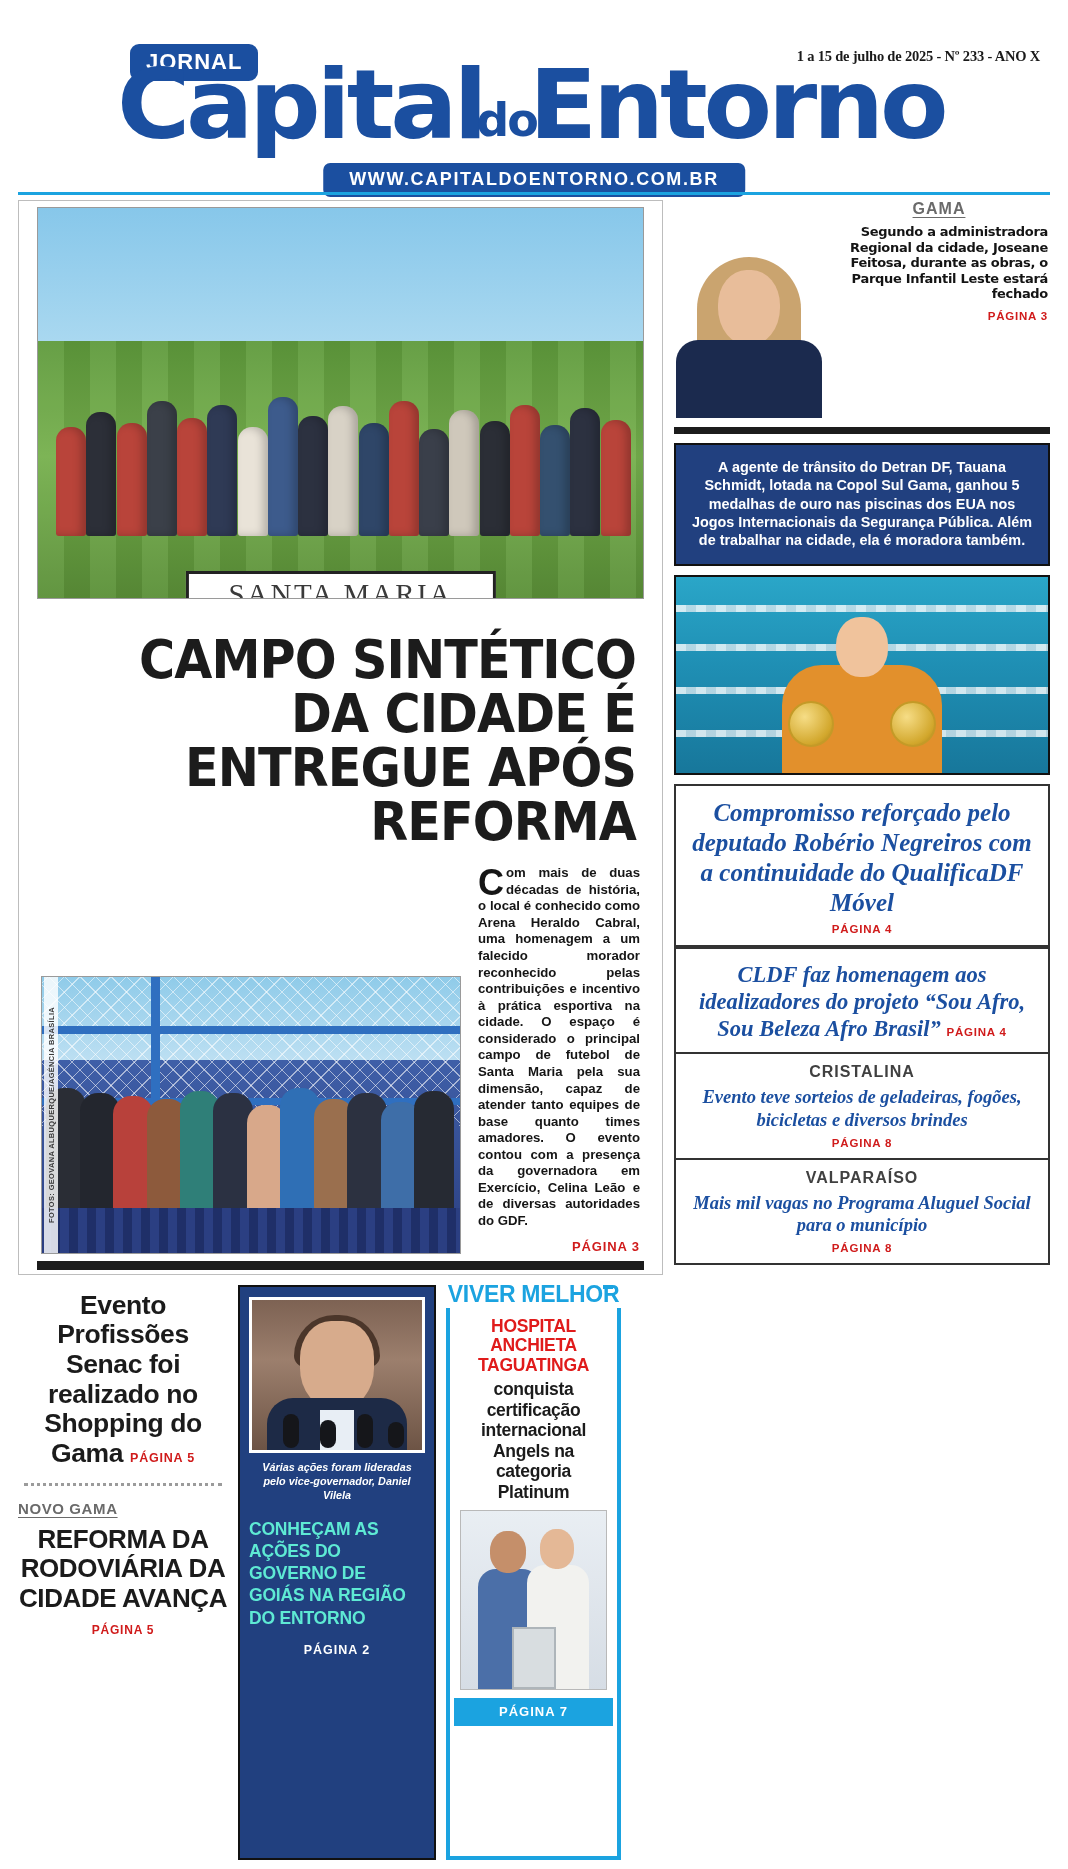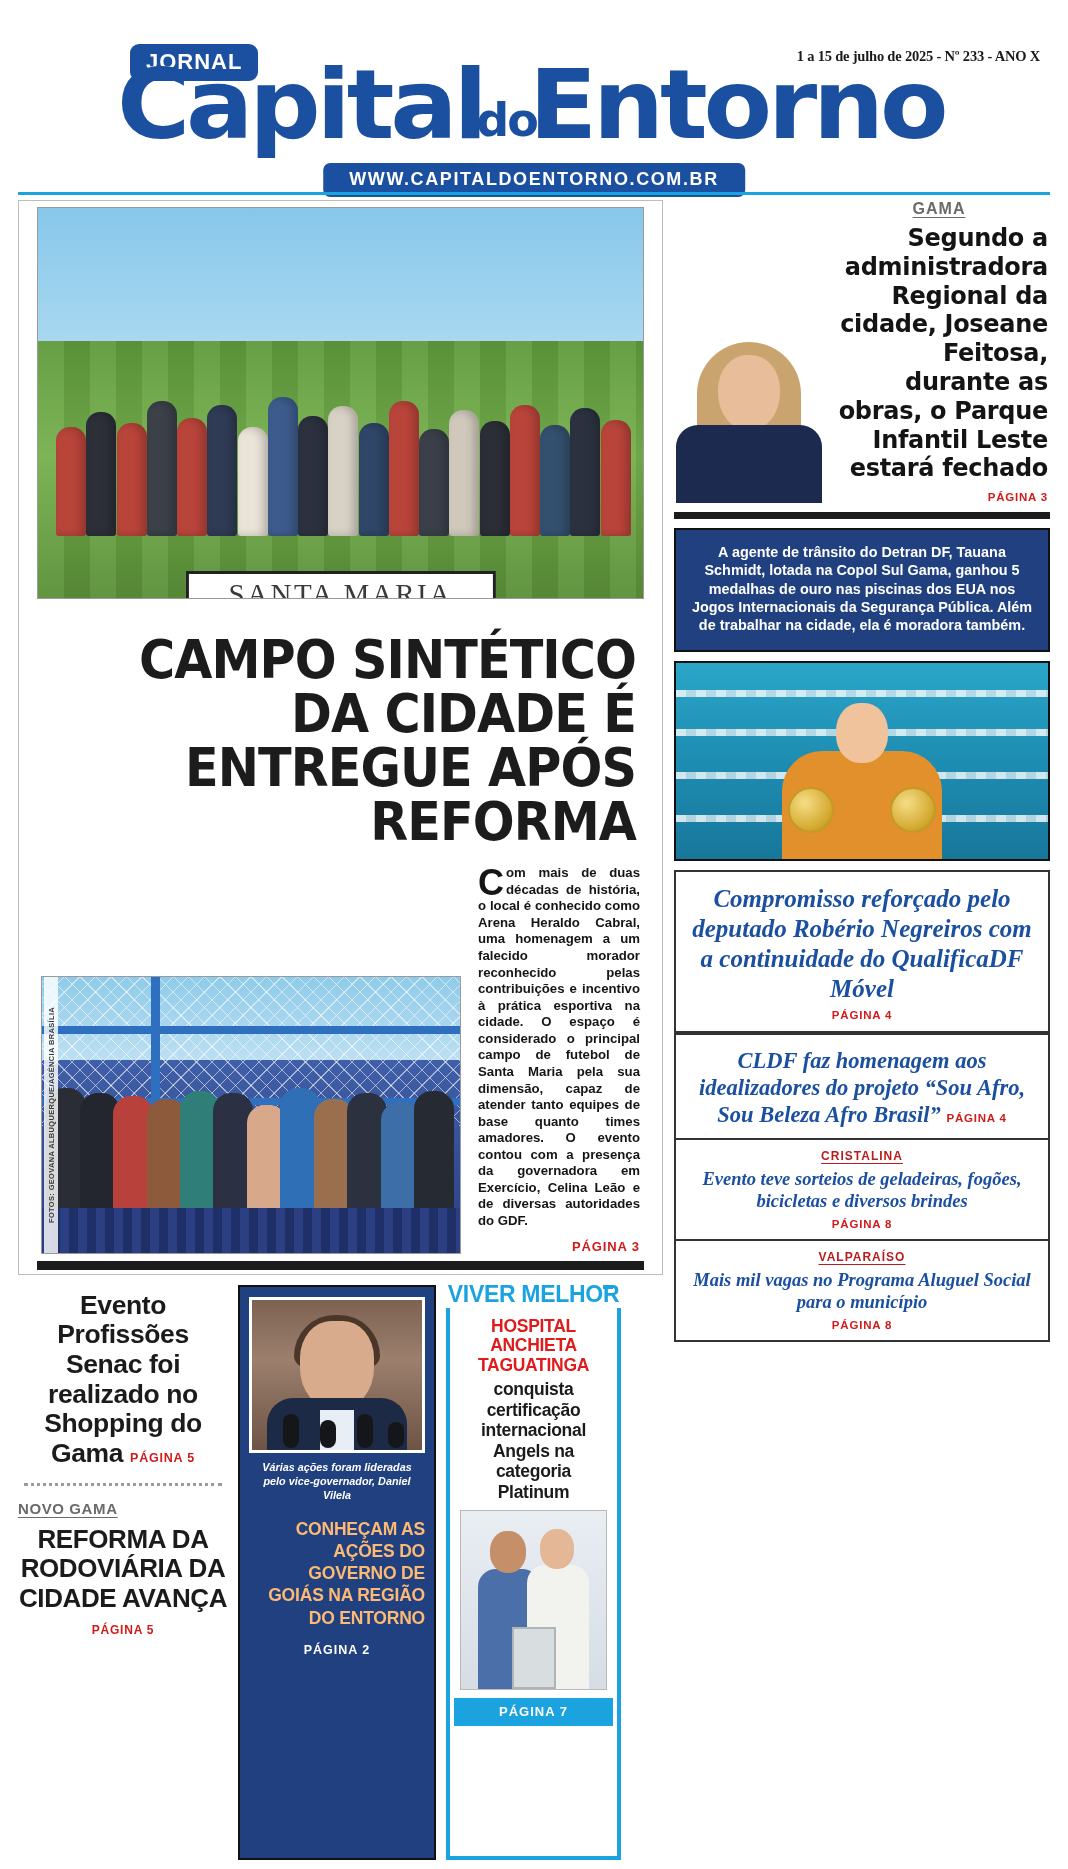--- a/index.html
+++ b/index.html
@@ -178,22 +178,22 @@
     width:140px; height:52px; background:#1d2a46; border-radius:26px 26px 0 0; }
   .navy-photo .shirt { position:absolute; left:50%; bottom:0; transform:translateX(-50%);
     width:34px; height:40px; background:#e8eef5; }
   .navy-photo .mic { position:absolute; bottom:2px; width:16px; height:34px;
     background:#15161a; border-radius:8px; }
   .navy-cap {
     color:#fff; font-size:10.8px; font-style: italic; font-weight:bold;
     text-align:center; line-height:1.3; margin: 7px 2px 0;
   }
   .navy-title {
-    color:#fdba74; font-weight:bold; font-size:17.5px; line-height:1.27;
-    text-align:right; margin-top: 16px; letter-spacing:-.2px;
+    color:#5eead4; font-weight:bold; font-size:17.5px; line-height:1.27;
+    text-align:left; margin-top: 16px; letter-spacing:-.2px;
   }
   .navy-pag { color:#fff; font-weight:bold; font-size:12.5px; letter-spacing:1px; margin-top:14px; }
 
   
   .cyan-box {
     width: 175px; border:4px solid #1ba3e0; border-top: none;
     background:#fff; display:flex; flex-direction:column; align-items:center;
     position: relative; padding: 0 10px 0;
   }
   .cyan-top { width:100%; position: relative; height: 30px; }
@@ -231,21 +231,21 @@
   
   .gama-block { display:flex; gap: 6px; }
   .gama-text { flex:1; text-align: right; padding-right: 2px; }
   .gama-kicker {
     font-size: 16px; font-weight:bold; color:#6a6a6a; letter-spacing:1px;
     text-decoration: underline; text-underline-offset: 3px;
     text-align:center; margin-bottom: 6px;
   }
   .gama-lead {
     font-family: "DejaVu Sans", sans-serif;
-    font-size: 24px; font-weight:bold; line-height:1.2; color:#141414;
+    font-size: 13px; font-weight:bold; line-height:1.2; color:#141414;
     letter-spacing:-.3px;
   }
   .gama-pag { color:#d01b1b; font-weight:bold; font-size:11.5px; letter-spacing:.8px; margin-top:8px; }
   .gama-photo {
     width: 150px; height: 218px; position:relative; overflow:hidden; align-self:flex-end;
     background: #ffffff;
   }
   .gp-hair { position:absolute; left:50%; transform:translateX(-50%); top:26%;
     width:104px; height:140px; border-radius:52px 52px 30px 30px; background:#caa46f; }
   .gp-face { position:absolute; left:50%; transform:translateX(-50%); top:32%;
@@ -281,22 +281,22 @@
   }
   .serif-head {
     font-family: "Liberation Serif", serif; font-style: italic; font-weight:bold;
     color:#1b4fa0; font-size: 25px; line-height:1.2;
   }
   .serif-head.sm { font-size: 22.5px; }
   .serif-pag { color:#d01b1b; font-weight:bold; font-size:11.5px; letter-spacing:.8px;
     font-family:"Liberation Sans",sans-serif; font-style:normal; }
   .small-box { border:2px solid #333; border-top:none; background:#fff; padding: 9px 10px 9px; text-align:center; }
   .small-kicker {
-    font-size:12px; font-weight:bold; color:#b91c1c; letter-spacing:1px;
-    text-decoration: underline; text-underline-offset:3px; margin-bottom:5px;
+    font-size:16px; font-weight:bold; color:#404040; letter-spacing:1px;
+    text-underline-offset:3px; margin-bottom:5px;
   }
   .small-serif {
     font-family:"Liberation Serif", serif; font-style:italic; font-weight:bold;
     color:#1b4fa0; font-size:18.5px; line-height:1.22;
   }
   .sp { margin-top:5px; }
 </style>
 </head>
 <body>
 

